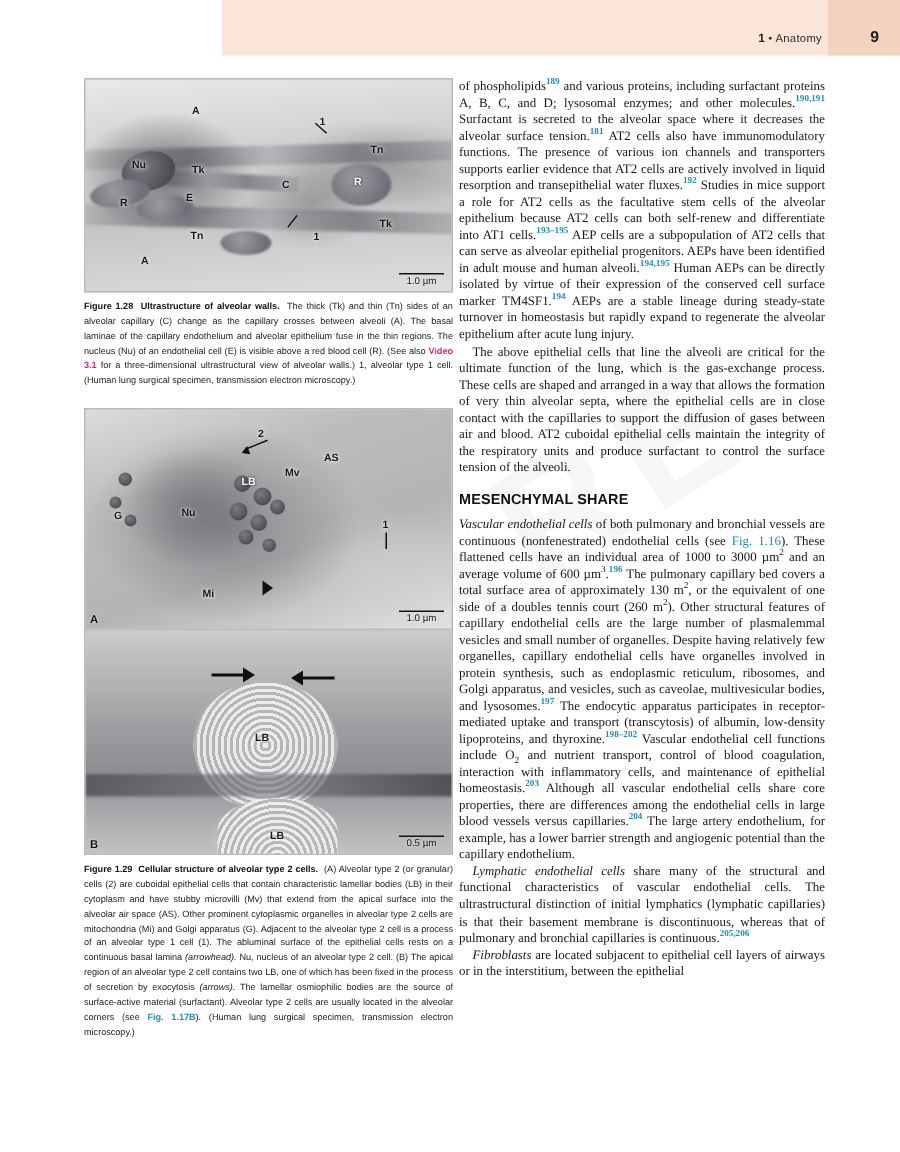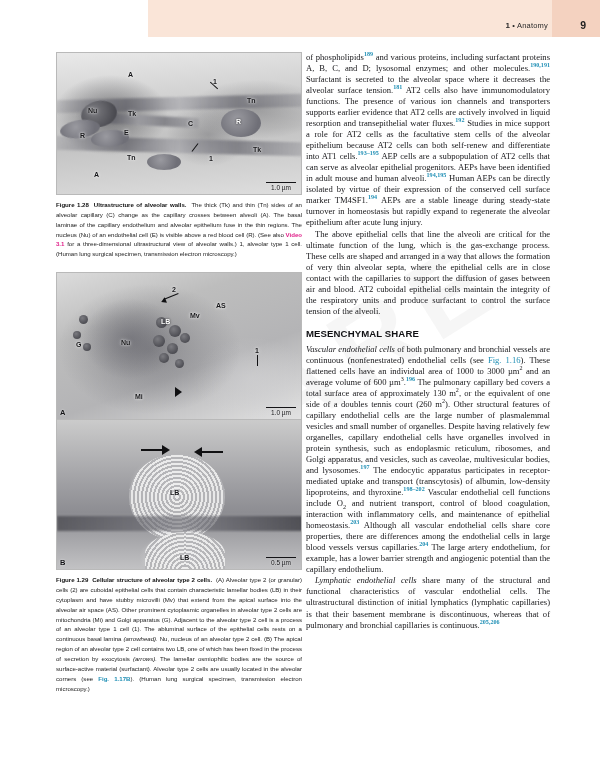--- a/index.html
+++ b/index.html
@@ -303,14 +303,15 @@
 
 <div id="right-column">
   <div id="paras-top">
       <p class="body-text" style="text-indent: 0px;"><span>of phospholipids</span><span class="sup-b">189</span><span> and various proteins, including surfactant proteins A, B, C, and D; lysosomal enzymes; and other molecules.</span><span class="sup-b">190,191</span><span> Surfactant is secreted to the alveolar space where it decreases the alveolar surface tension.</span><span class="sup-b">181</span><span> AT2 cells also have immunomodulatory functions. The presence of various ion channels and transporters supports earlier evidence that AT2 cells are actively involved in liquid resorption and transepithelial water fluxes.</span><span class="sup-b">192</span><span> Studies in mice support a role for AT2 cells as the facultative stem cells of the alveolar epithelium because AT2 cells can both self-renew and differentiate into AT1 cells.</span><span class="sup-b">193–195</span><span> AEP cells are a subpopulation of AT2 cells that can serve as alveolar epithelial progenitors. AEPs have been identified in adult mouse and human alveoli.</span><span class="sup-b">194,195</span><span> Human AEPs can be directly isolated by virtue of their expression of the conserved cell surface marker TM4SF1.</span><span class="sup-b">194</span><span> AEPs are a stable lineage during steady-state turnover in homeostasis but rapidly expand to regenerate the alveolar epithelium after acute lung injury.</span></p>
       <p class="body-text" style="text-indent: 9px;"><span>The above epithelial cells that line the alveoli are critical for the ultimate function of the lung, which is the gas-exchange process. These cells are shaped and arranged in a way that allows the formation of very thin alveolar septa, where the epithelial cells are in close contact with the capillaries to support the diffusion of gases between air and blood. AT2 cuboidal epithelial cells maintain the integrity of the respiratory units and produce surfactant to control the surface tension of the alveoli.</span></p>
     </div>
   <h2 class="section-head">MESENCHYMAL SHARE</h2>
   <div id="paras-bottom">
       <p class="body-text" style="text-indent: 0px;"><span class="ital">Vascular endothelial cells</span><span> of both pulmonary and bronchial vessels are continuous (nonfenestrated) endothelial cells (see </span><span class="link">Fig. 1.16</span><span>). These flattened cells have an individual area of 1000 to 3000 µm</span><span class="sup">2</span><span> and an average volume of 600 µm</span><span class="sup">3</span><span>.</span><span class="sup-b">196</span><span> The pulmonary capillary bed covers a total surface area of approximately 130 m</span><span class="sup">2</span><span>, or the equivalent of one side of a doubles tennis court (260 m</span><span class="sup">2</span><span>). Other structural features of capillary endothelial cells are the large number of plasmalemmal vesicles and small number of organelles. Despite having relatively few organelles, capillary endothelial cells have organelles involved in protein synthesis, such as endoplasmic reticulum, ribosomes, and Golgi apparatus, and vesicles, such as caveolae, multivesicular bodies, and lysosomes.</span><span class="sup-b">197</span><span> The endocytic apparatus participates in receptor-mediated uptake and transport (transcytosis) of albumin, low-density lipoproteins, and thyroxine.</span><span class="sup-b">198–202</span><span> Vascular endothelial cell functions include O</span><span class="sub">2</span><span> and nutrient transport, control of blood coagulation, interaction with inflammatory cells, and maintenance of epithelial homeostasis.</span><span class="sup-b">203</span><span> Although all vascular endothelial cells share core properties, there are differences among the endothelial cells in large blood vessels versus capillaries.</span><span class="sup-b">204</span><span> The large artery endothelium, for example, has a lower barrier strength and angiogenic potential than the capillary endothelium.</span></p>
       <p class="body-text" style="text-indent: 9px;"><span class="ital">Lymphatic endothelial cells</span><span> share many of the structural and functional characteristics of vascular endothelial cells. The ultrastructural distinction of initial lymphatics (lymphatic capillaries) is that their basement membrane is discontinuous, whereas that of pulmonary and bronchial capillaries is continuous.</span><span class="sup-b">205,206</span></p>
+      <p class="body-text" style="text-indent: 9px;"><span class="ital">Fibroblasts</span><span> are located subjacent to epithelial cell layers of airways or in the interstitium, between the epithelial</span></p>
     </div>
 </div>
 
 </body></html>

